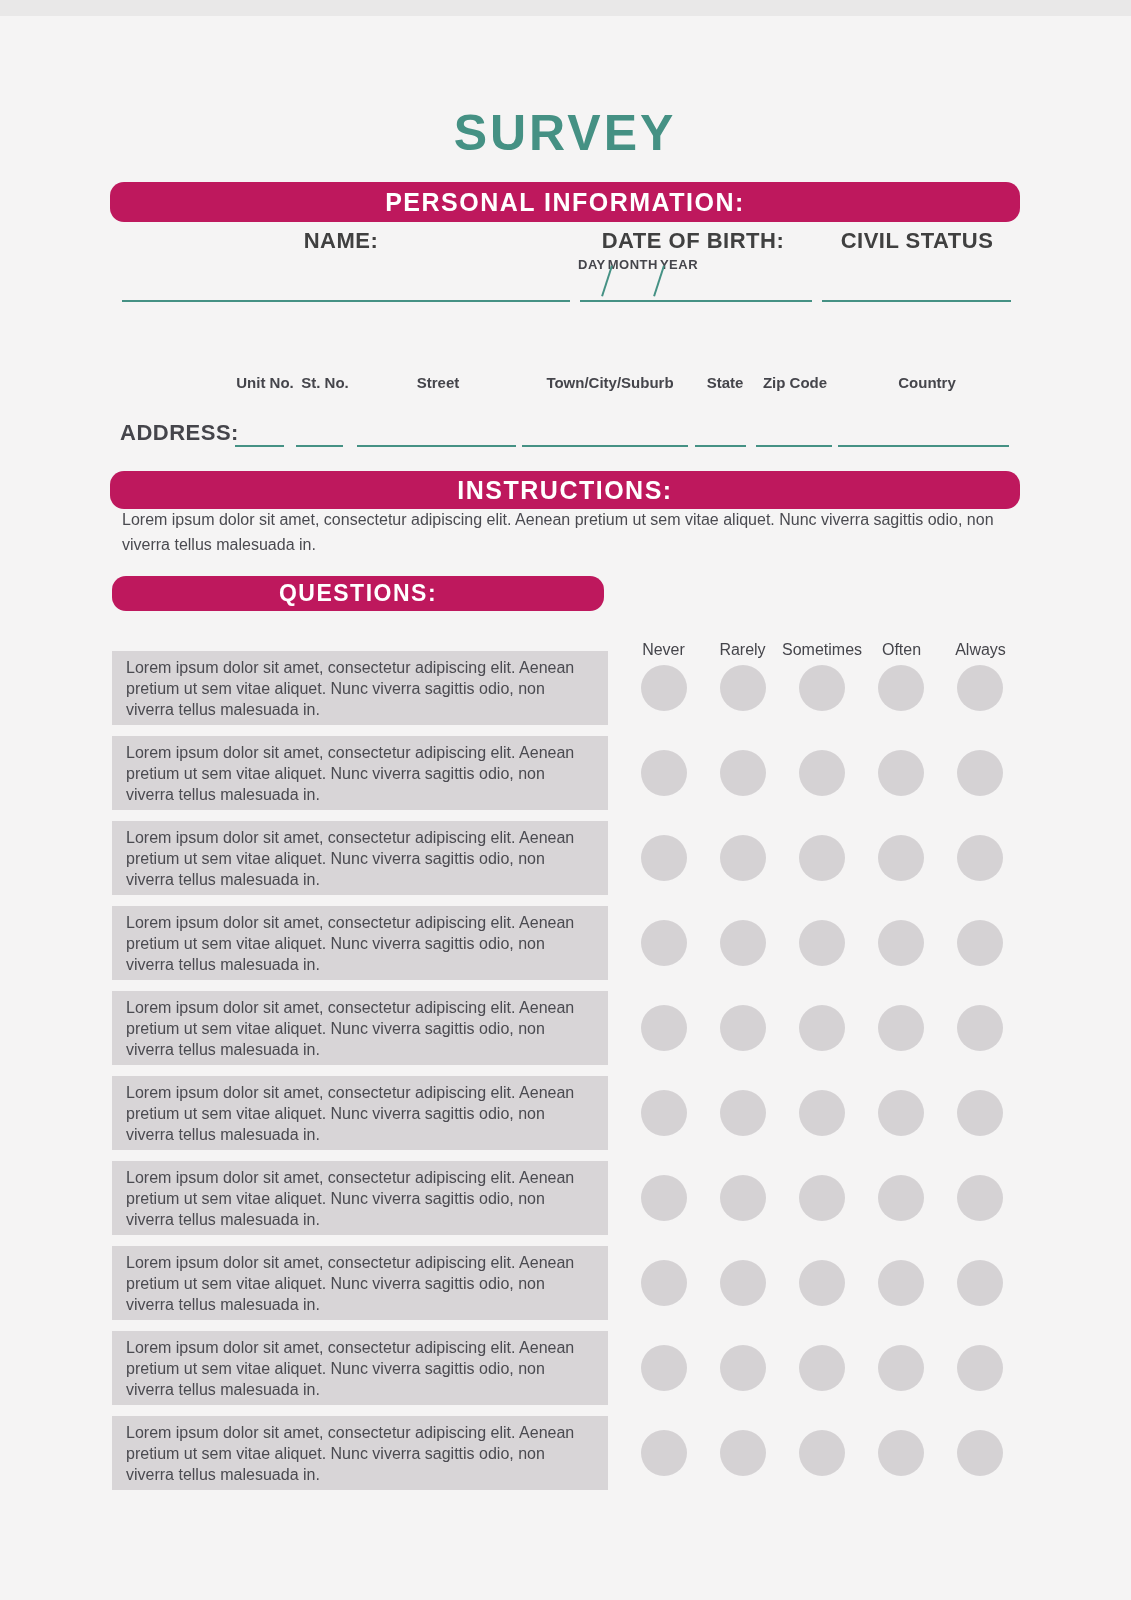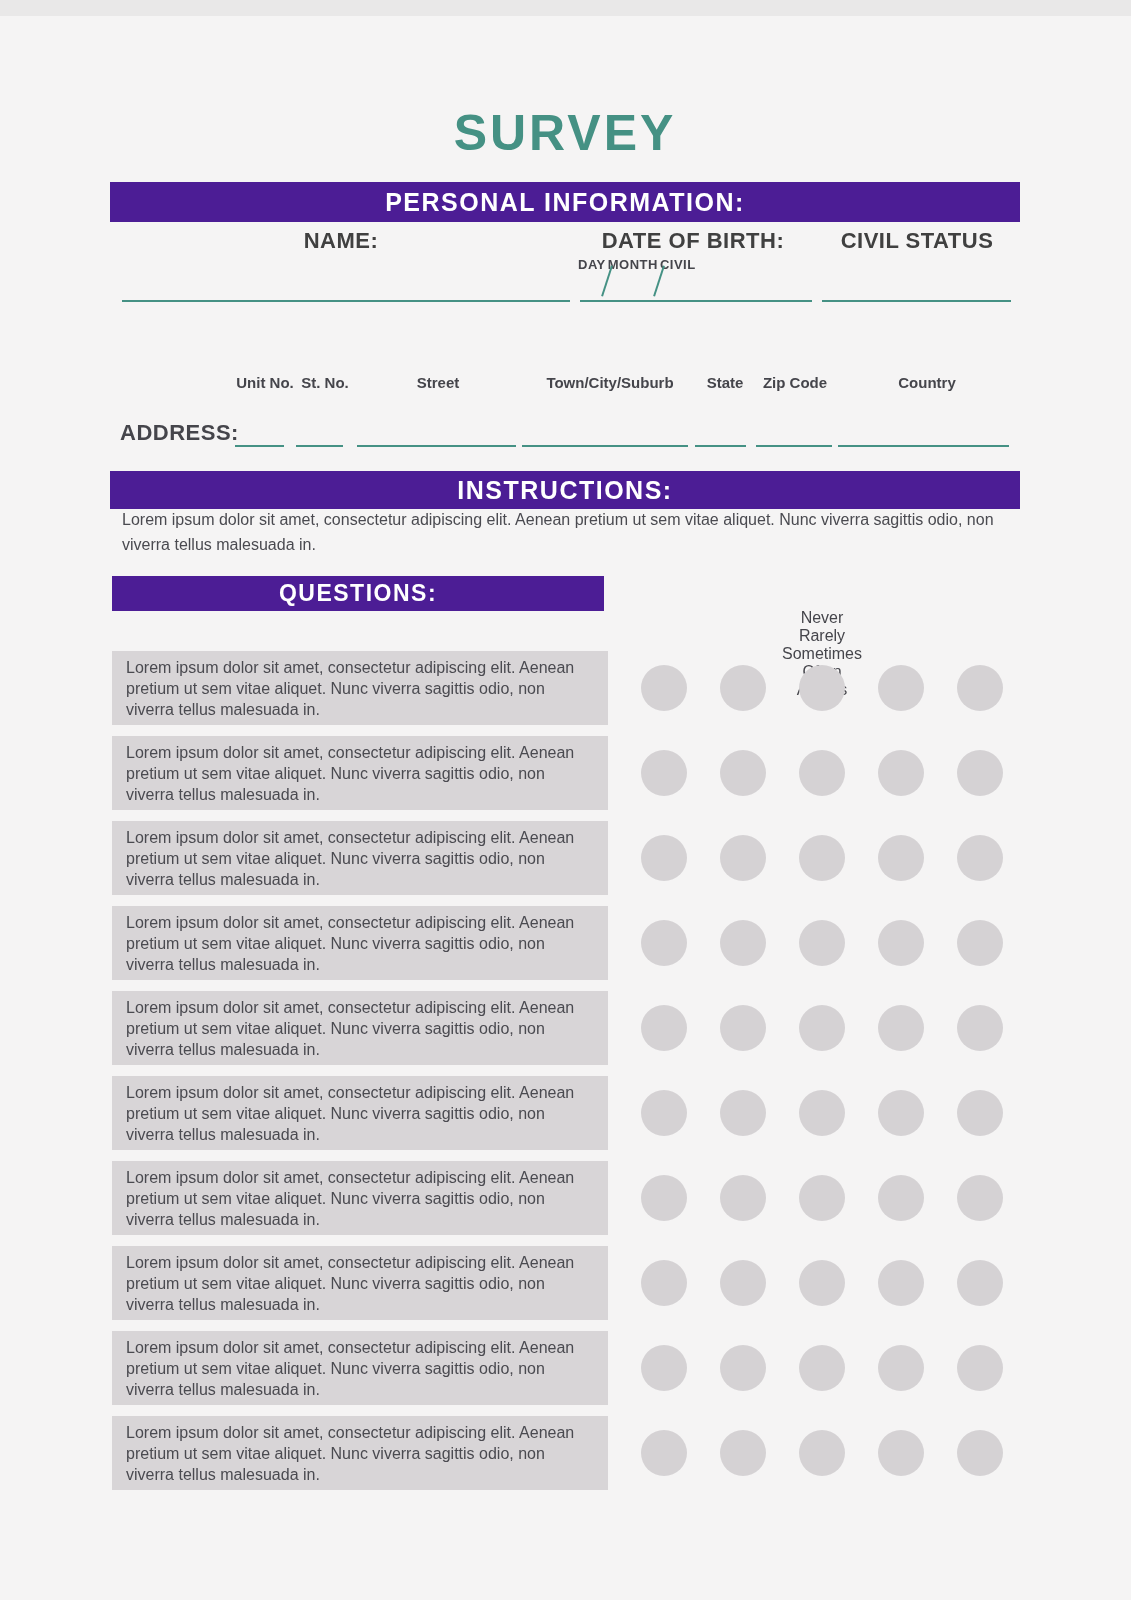--- a/index.html
+++ b/index.html
@@ -3,22 +3,22 @@
 <meta charset="utf-8">
 <style>
   * { margin:0; padding:0; box-sizing:border-box; }
   html,body { background:#e9e8e8; }
   body { font-family:"Liberation Sans", sans-serif; }
   .page { position:relative; width:1131px; height:1600px; background:#f5f4f4; margin:16px auto; overflow:hidden; }
 
   .title { position:absolute; top:88px; left:110px; width:910px; text-align:center;
            font-size:50px; font-weight:800; letter-spacing:3px; color:#459184; }
 
-  .bar { position:absolute; background:#4c1d95; color:#ffffff; font-weight:800;
-         display:flex; align-items:center; justify-content:center; letter-spacing:1.5px; }
+  .bar { position:absolute; background:#be185d; color:#ffffff; font-weight:800;
+         display:flex; align-items:center; justify-content:center; letter-spacing:1.5px;border-radius:14px; }
   .bar-personal    { top:166px; left:110px; width:910px; height:40px; font-size:25px; }
   .bar-instructions{ top:455px; left:110px; width:910px; height:38px; font-size:25px; }
   .bar-questions   { top:560px; left:112px; width:492px; height:35px; font-size:23px; }
   .bar-rating      { top:560px; left:624px; width:396px; height:35px; font-size:23px; }
 
   .field-label { position:absolute; top:212px; text-align:center; font-size:22px;
                  font-weight:600; color:#404040; letter-spacing:0.5px; }
   .fl-name  { left:112px; width:458px; }
   .fl-dob   { left:573px; width:240px; }
   .fl-civil { left:818px; width:198px; }
@@ -52,21 +52,21 @@
                 color:#45454b; letter-spacing:0.5px; }
   .seg { position:absolute; top:421px; height:10px; border-bottom:2px solid #459184; }
   .s0 { left:235px; width:49px; }  .s1 { left:296px; width:47px; }
   .s2 { left:357px; width:159px; } .s3 { left:522px; width:166px; }
   .s4 { left:695px; width:51px; }  .s5 { left:756px; width:76px; }
   .s6 { left:838px; width:171px; }
 
   .instructions-text { position:absolute; top:492px; left:122px; width:880px;
                        font-size:16px; line-height:1.55; color:#4a4a50; }
 
-  .scale-labels { position:absolute; top:593px; left:624px; width:396px; display:flex;flex-direction:column; }
+  .scale-labels { position:absolute; top:625px; left:624px; width:396px; display:flex; }
   .scale-labels span { flex:1; text-align:center; font-size:16px; color:#45454b; white-space:nowrap; }
 
   .rows { position:absolute; top:635px; left:112px; width:908px;
           display:flex; flex-direction:column; gap:11px; }
   .q-row { display:flex; height:74px; }
   .q-box { width:496px; height:74px; background:#d8d5d7; display:flex; align-items:center;
            padding:0 18px 0 14px; flex:none; }
   .q-text { font-size:16px; line-height:21px; color:#4a4a50; }
   .q-circles { margin-left:16px; width:396px; display:flex; flex:none; }
   .q-cell { flex:1; display:flex; align-items:center; justify-content:center; }
@@ -83,21 +83,21 @@
 
   <div class="field-label fl-name">NAME:</div>
   <div class="field-label fl-dob">DATE OF BIRTH:</div>
   <div class="field-label fl-civil">CIVIL STATUS</div>
 
   <div class="dob-parts">
     <span>DAY</span>
     <span class="slash"></span>
     <span>MONTH</span>
     <span class="slash"></span>
-    <span>CIVIL</span>
+    <span>YEAR</span>
   </div>
 
   <div class="u-line ul-name"></div>
   <div class="u-line ul-dob"></div>
   <div class="u-line ul-civil"></div>
 
 
   <span class="addr-label al0">Unit No.</span>
   <span class="addr-label al1">St. No.</span>
   <span class="addr-label al2">Street</span>

